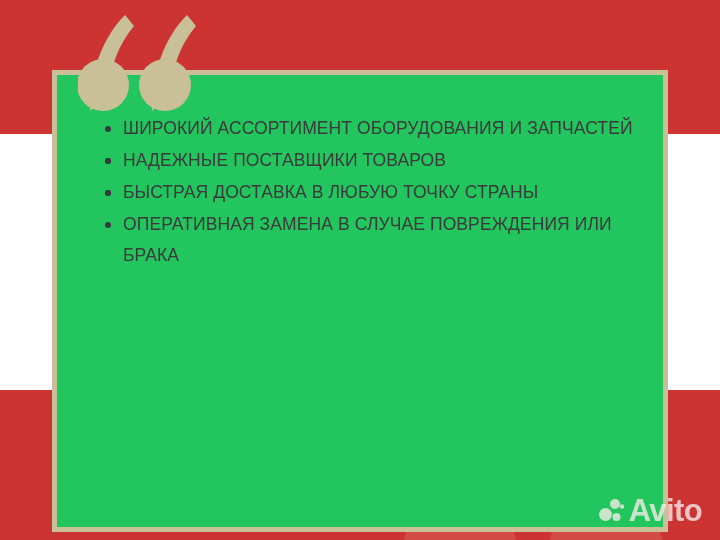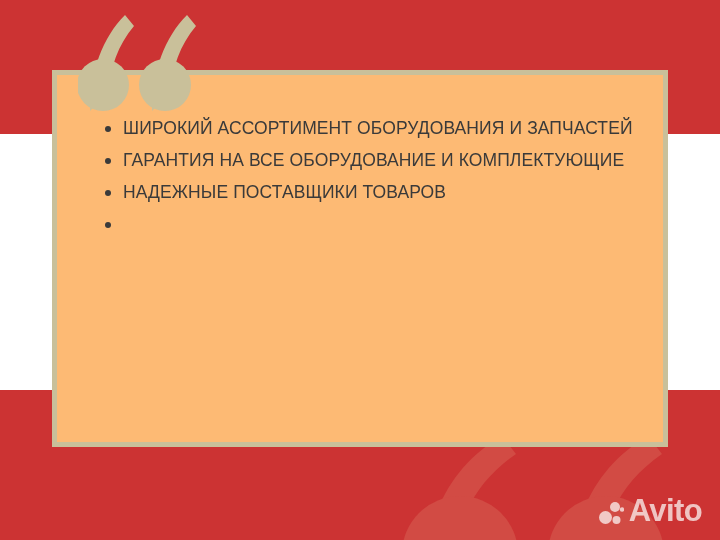--- a/index.html
+++ b/index.html
@@ -61,23 +61,23 @@
     width: 100%;
     height: 100%;
   }
 
   
   #quote-card {
     position: absolute;
     left: 52px;
     top: 70px;
     width: 616px;
-    height: 377px;
+    height: 462px;
     box-sizing: border-box;
-    background: #fdba74;
+    background: #22c55e;
     border: 5px solid #C9C09A;
     z-index: 2;
   }
 
   #benefits-list {
     position: absolute;
     left: 48px;
     top: 38px;
     right: 28px;
     margin: 0;
@@ -105,21 +105,21 @@
     border-radius: 50%;
     background: #3A3A3A;
   }
 
   
   #avito-watermark {
     position: absolute;
     right: 18px;
     bottom: 14px;
     display: flex;
-    align-items: flex-end;
+    align-items: center;
     gap: 5px;
     z-index: 4;
     opacity: 0.78;
   }
   #avito-dots {
     display: block;
     width: 25px;
     height: 25px;
   }
   #avito-wordmark {
@@ -149,28 +149,35 @@
   </div>
 
   <div id="quote-card">
     <ul id="benefits-list">
       <li class="benefit-item">
         <span class="bullet"></span>
         <span>ШИРОКИЙ АССОРТИМЕНТ ОБОРУДОВАНИЯ И ЗАПЧАСТЕЙ</span>
       </li>
       <li class="benefit-item">
         <span class="bullet"></span>
-        <span>ГАРАНТИЯ НА ВСЕ ОБОРУДОВАНИЕ И КОМПЛЕКТУЮЩИЕ</span>
       </li>
       <li class="benefit-item">
         <span class="bullet"></span>
         <span>НАДЕЖНЫЕ ПОСТАВЩИКИ ТОВАРОВ</span>
       </li>
       <li class="benefit-item">
         <span class="bullet"></span>
+      </li>
+      <li class="benefit-item">
+        <span class="bullet"></span>
+        <span>БЫСТРАЯ ДОСТАВКА В ЛЮБУЮ ТОЧКУ СТРАНЫ</span>
+      </li>
+      <li class="benefit-item">
+        <span class="bullet"></span>
+        <span>ОПЕРАТИВНАЯ ЗАМЕНА В СЛУЧАЕ ПОВРЕЖДЕНИЯ ИЛИ БРАКА</span>
       </li>
     </ul>
   </div>
 
   <div id="decor-quote">
     <svg viewBox="0 0 118 100" xmlns="http://www.w3.org/2000/svg">
       <g fill="#C9C09A">
         <path d="M12 98 C12 58 25 24 47 2 L56 13 C40 32 32 55 31 78 Z"></path>
         <circle cx="25" cy="72" r="26"></circle>
         <path d="M74 98 C74 58 87 24 109 2 L118 13 C102 32 94 55 93 78 Z"></path>

